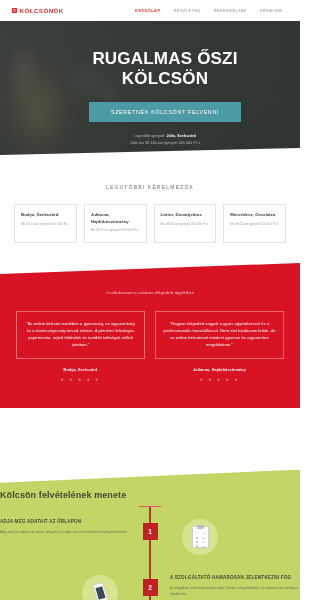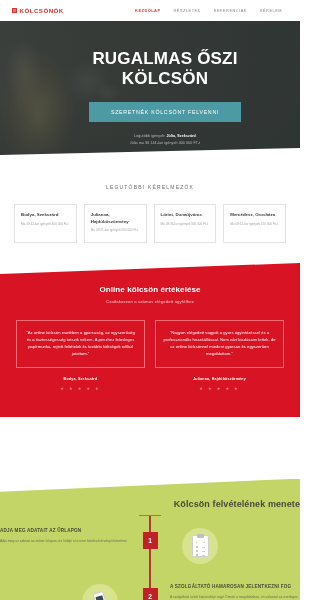--- a/index.html
+++ b/index.html
@@ -142,21 +142,21 @@
   .gap-white { background: #ffffff; height: 62px; position: relative; }
   .green {
     position: relative; background: #c3d566; padding: 16px 0 0; overflow: hidden;
   }
   .green-top-slant {
     position: absolute; top: 0; left: 0; width: 300px; height: 14px;
     background: #ffffff;
     clip-path: polygon(0 0, 300px 0, 300px 0, 0 13px);
   }
   .green-title {
-    position: relative; text-align: right; color: #4a4a36;
+    position: relative; text-align: left; color: #4a4a36;
     font-size: 9px; font-weight: bold; margin-top: 4px; letter-spacing: 0.1px;
   }
   .green-rule {
     position: relative; width: 22px; height: 1.5px; background: #e2565e;
     margin: 6px auto 0;
   }
 
   
   .steps { position: relative; padding: 12px 0 0; }
   .timeline {
@@ -261,21 +261,20 @@
       </div>
       <div class="card">
         <div class="card-name">Mercédesz, Orosháza</div>
         <div class="card-meta">Ma 08:12-kor igényelt 150 000 Ft-t</div>
       </div>
     </div>
   </div>
 
   <div class="reviews">
     <div class="reviews-top-slant"></div>
-    <div class="reviews-title">Online kölcsön értékelése</div>
     <div class="reviews-sub">Csatlakozzon a számos elégedett ügyfélhez</div>
     <div class="quotes">
       <div class="quote-col">
         <div class="quote-box">
           <div class="quote-text">"Az online kölcsön esetében a gyorsaság, az egyszerűség és a tisztességesség tetszik nekem. A pénzhez felesleges papírmunka, rejtett feltételek és további költségek nélkül jutottam."</div>
         </div>
         <div class="quote-author">Bodya, Szekszárd</div>
         <div class="stars">★ ★ ★ ★ ★</div>
       </div>
       <div class="quote-col">

